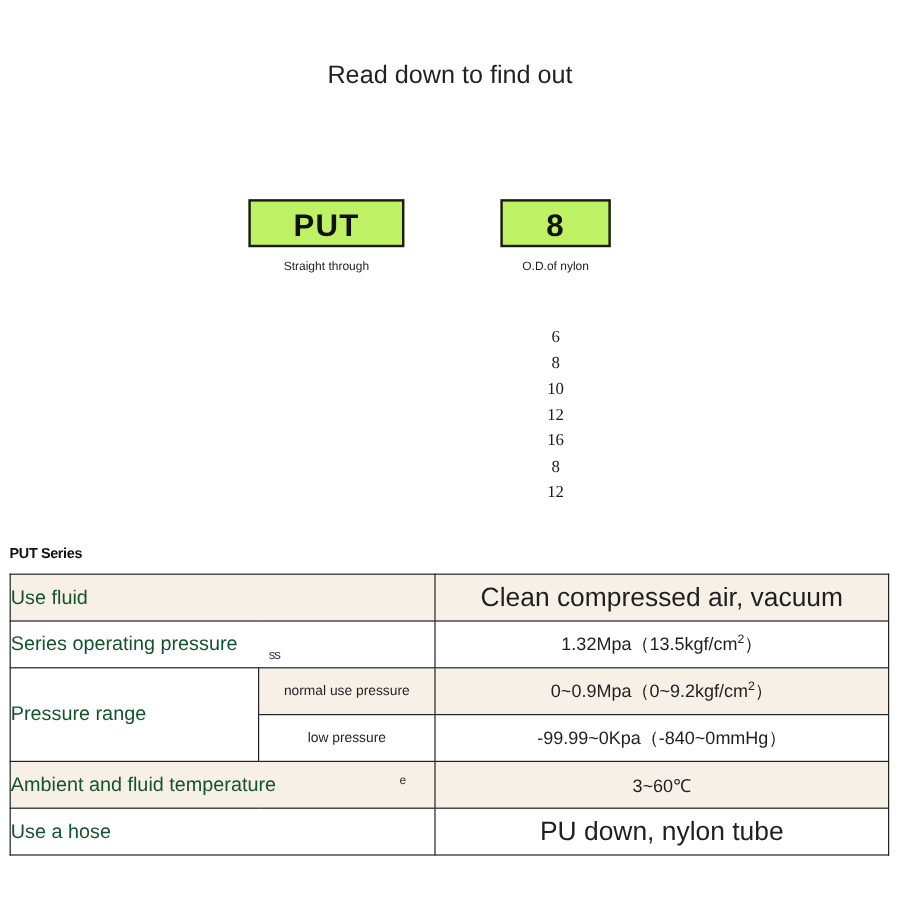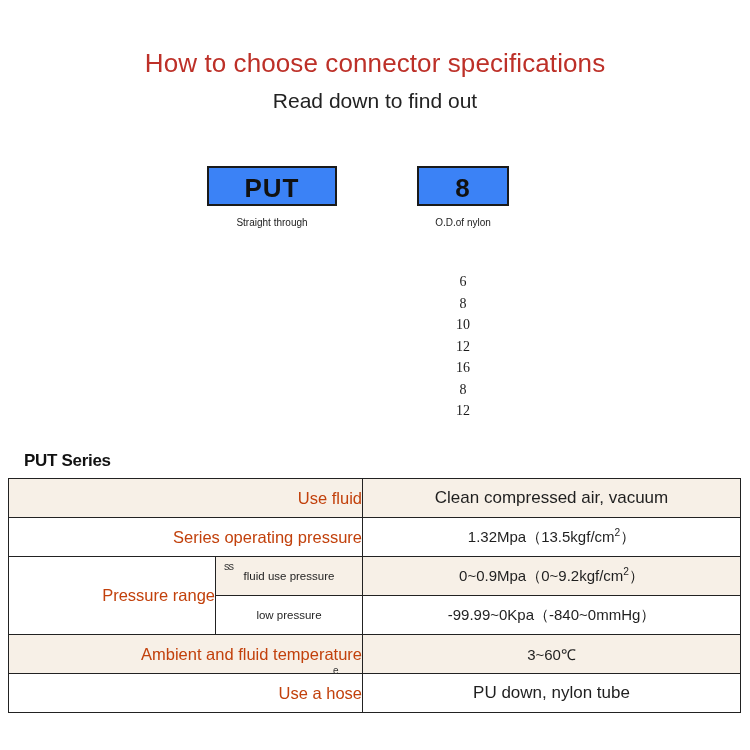--- a/index.html
+++ b/index.html
@@ -48,21 +48,21 @@
     top: 166px;
     width: 750px;
     height: 80px;
   }
   .code-group {
     position: absolute;
     text-align: center;
   }
   .code-box {
     border: 2px solid #1a1a1a;
-    background: #3b82f6;
+    background: #bef264;
     height: 40px;
     line-height: 40px;
     font-size: 26px;
     font-weight: bold;
     font-family: "Liberation Sans", sans-serif;
     letter-spacing: 1px;
     color: #111111;
     box-sizing: border-box;
   }
   .code-caption {
@@ -87,85 +87,81 @@
     line-height: 21.5px;
     color: #1a1a1a;
     font-family: "Liberation Serif", serif;
   }
 
   
   #series-heading {
     position: absolute;
     left: 8px;
     top: 450px;
-    font-size: 17px;
+    font-size: 12px;
     font-weight: bold;
     color: #111111;
     letter-spacing: -0.3px;
     line-height: 22px;
-    margin-left: 16px;
   }
 
   
   #spec-table {
     position: absolute;
     left: 8px;
     top: 478px;
     width: 732px;
     border-collapse: collapse;
     table-layout: fixed;
   }
   #spec-table td {
     border: 1px solid #222222;
     padding: 0;
     vertical-align: middle;
   }
   .cell-label {
     font-size: 16.5px;
-    color: #c2410c;
+    color: #14532d;
     padding-left: 10px;
     height: 38px;
-    text-align: right;
   }
   .cell-sublabel {
     font-size: 11.5px;
     color: #1f1f1f;
     text-align: center;
     height: 38px;
   }
   .cell-value {
     font-size: 15px;
     color: #1f1f1f;
     text-align: center;
     height: 38px;
   }
   .cell-value.big {
-    font-size: 17px;
+    font-size: 22px;
   }
   .bg-cream { background: #f7f0e7; }
   .bg-white { background: #ffffff; }
 
   .val-sup { font-size: 0.68em; vertical-align: super; line-height: 0; }
 
   
   .artifact {
     position: absolute;
     font-size: 11px;
     color: #333333;
     pointer-events: none;
-    margin-top: 20px;
   }
   #artifact-ss { left: 224px; top: 540px; letter-spacing: -1px; }
   #artifact-e  { left: 333px; top: 645px; font-size: 10px; }
 </style>
 </head>
 <body>
 
 <div id="header">
-  <h1 id="title">How to choose connector specifications</h1>
   <div id="subtitle">Read down to find out</div>
 </div>
 
 <div id="code-boxes">
   <div class="code-group" id="group-put">
     <div class="code-box">PUT</div>
     <div class="code-caption">Straight through</div>
   </div>
   <div class="code-group" id="group-od">
     <div class="code-box">8</div>
@@ -199,21 +195,21 @@
       </td>
     </tr>
     <tr>
       <td class="cell-label bg-white" colspan="2">Series operating pressure</td>
       <td class="cell-value bg-white">
         <span>1.32Mpa（13.5kgf/cm</span><span class="val-sup">2</span><span>）</span>
       </td>
     </tr>
     <tr>
       <td class="cell-label bg-white" rowspan="2">Pressure range</td>
-      <td class="cell-sublabel bg-cream">fluid use pressure</td>
+      <td class="cell-sublabel bg-cream">normal use pressure</td>
       <td class="cell-value bg-cream">
         <span>0~0.9Mpa（0~9.2kgf/cm</span><span class="val-sup">2</span><span>）</span>
       </td>
     </tr>
     <tr>
       <td class="cell-sublabel bg-white">low pressure</td>
       <td class="cell-value bg-white">
         <span>-99.99~0Kpa（-840~0mmHg）</span>
       </td>
     </tr>

